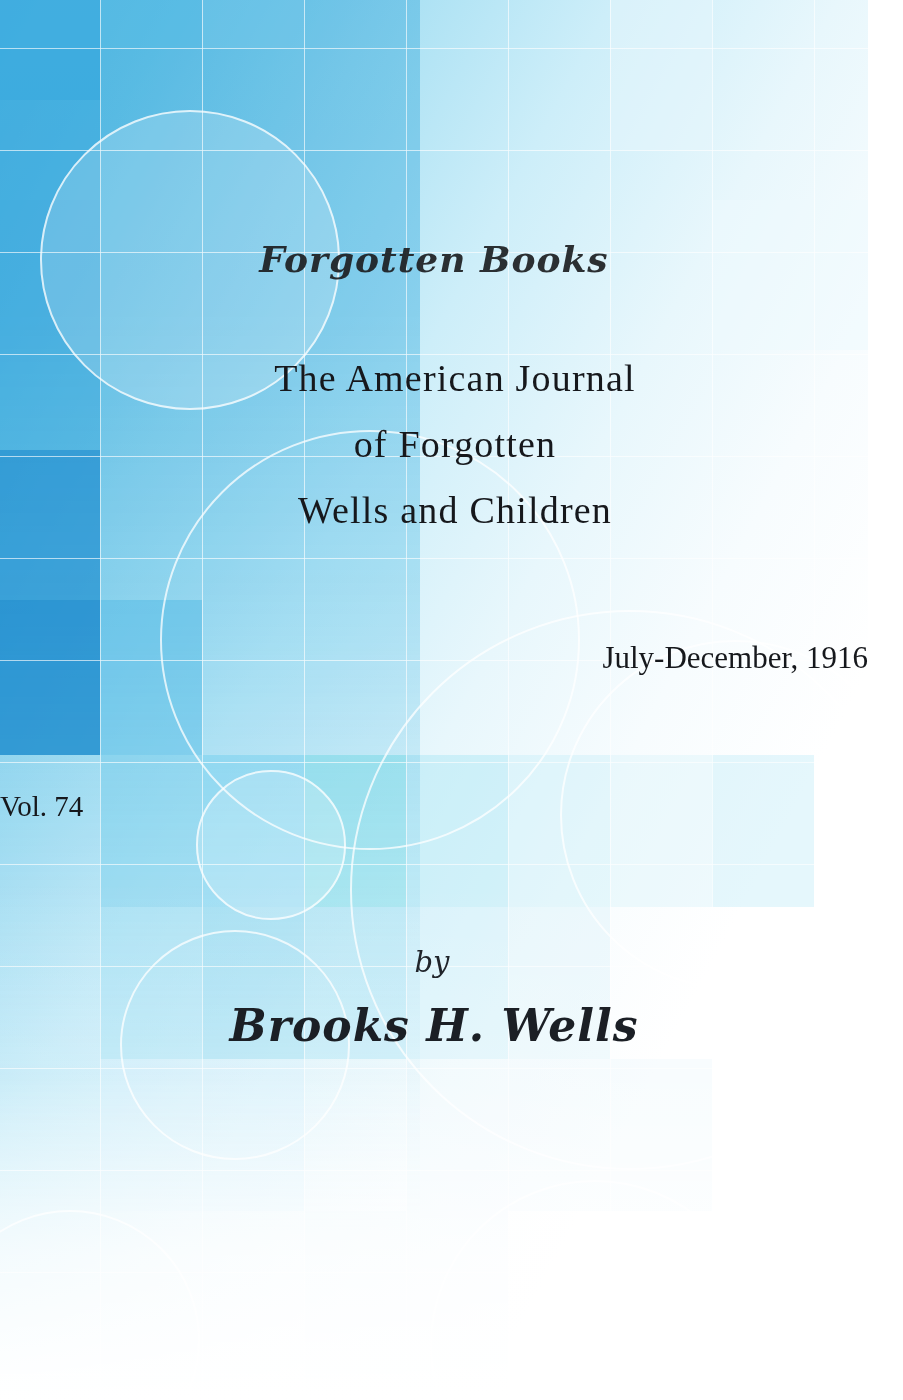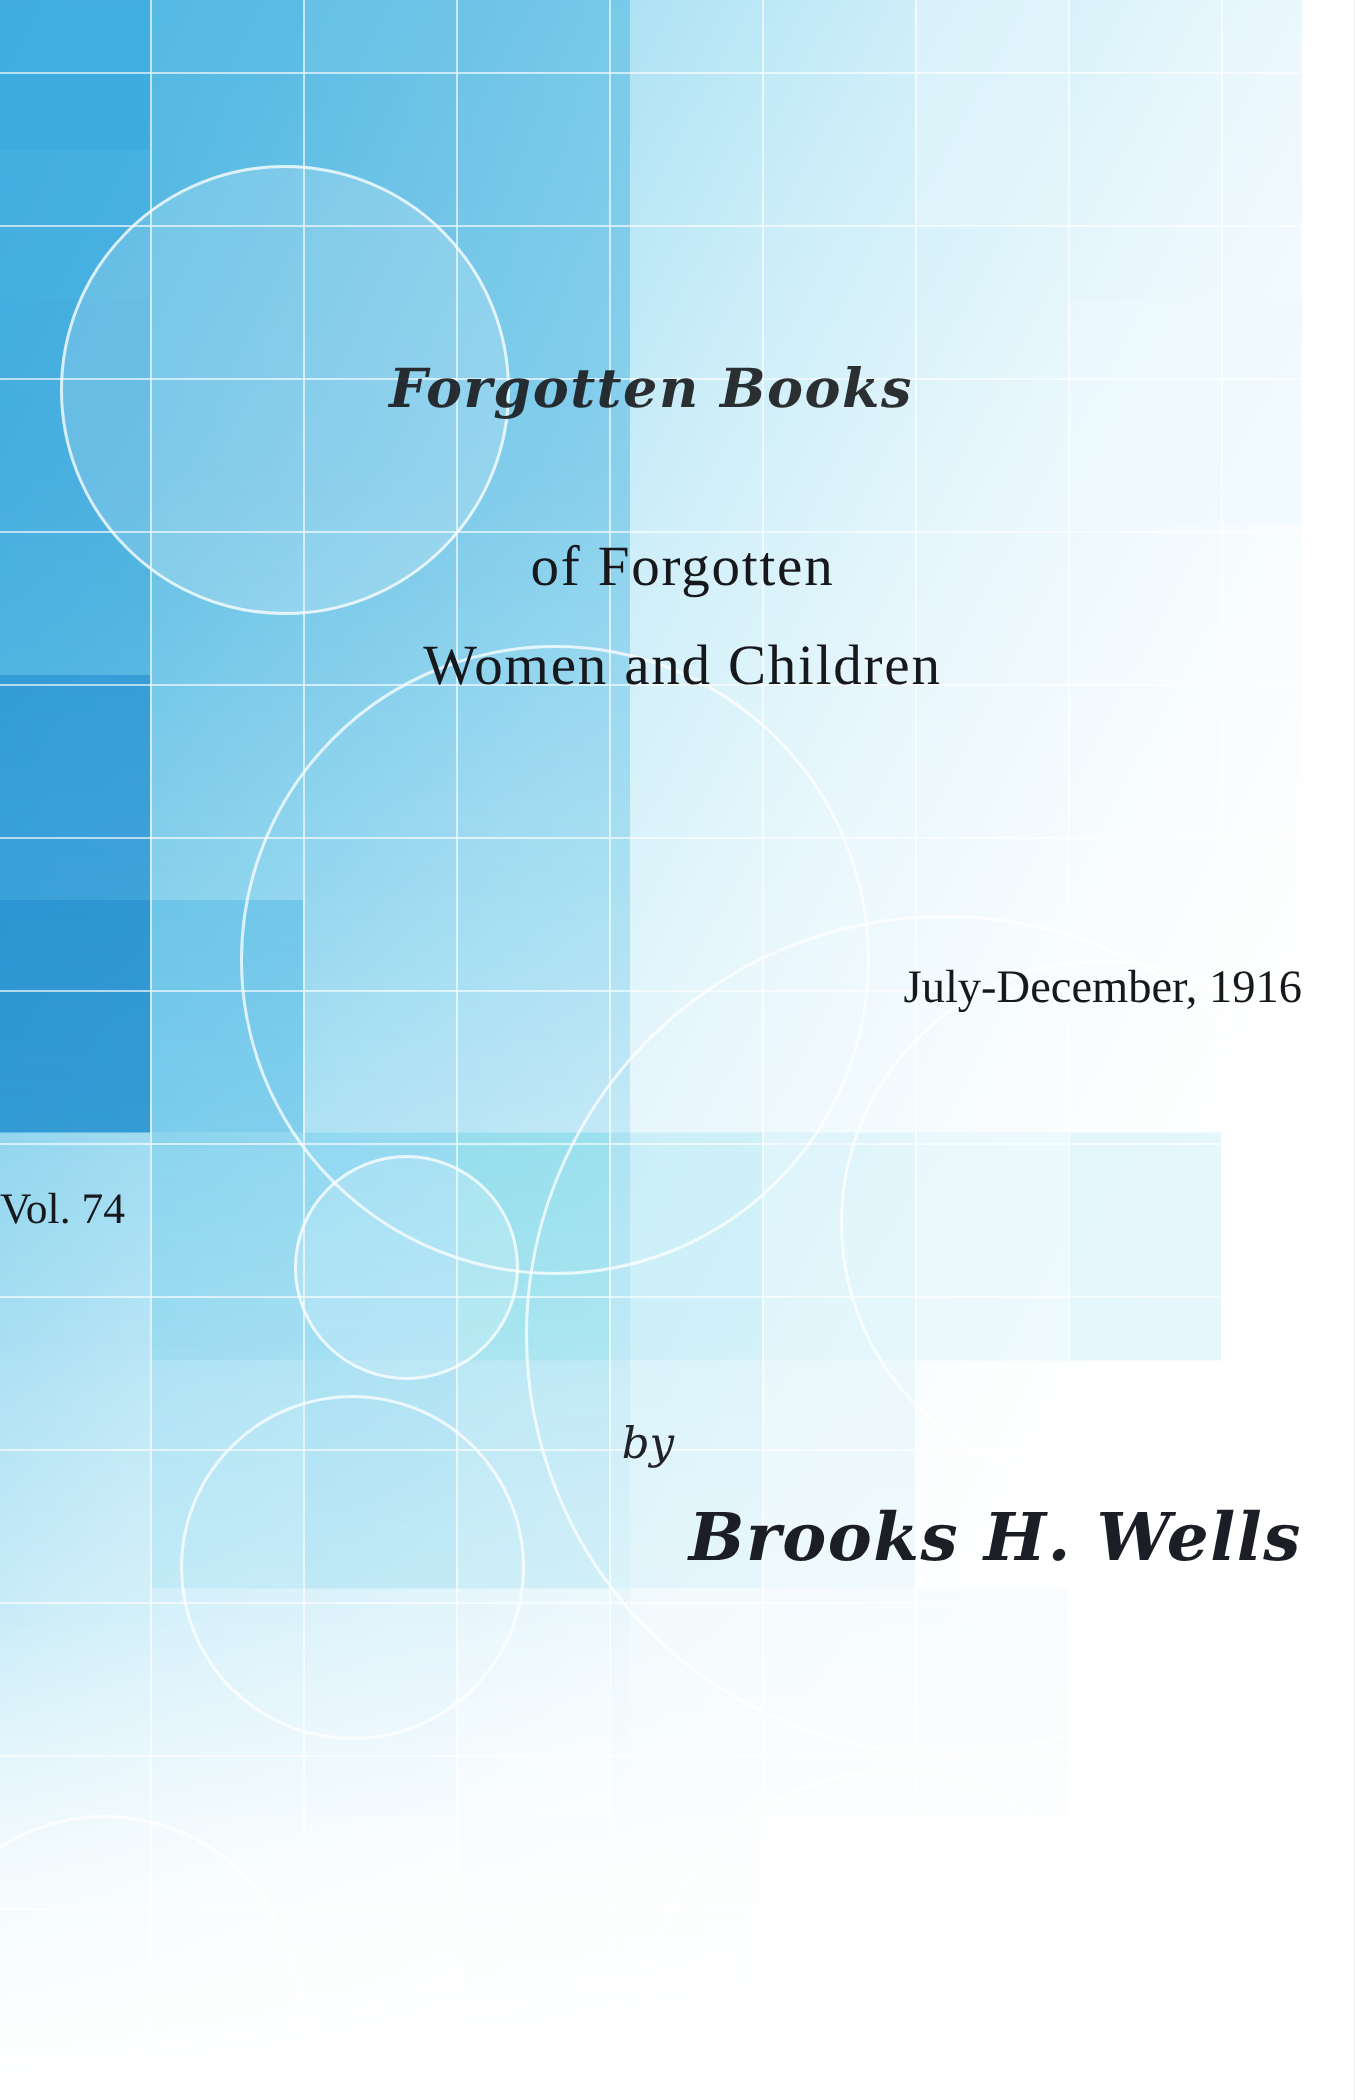--- a/index.html
+++ b/index.html
@@ -149,21 +149,21 @@
     font-family: "DejaVu Serif", serif;
     font-style: italic;
     font-weight: 400;
     font-size: 29px;
     color: #20242a;
   }
   .author {
     position: absolute;
     top: 1000px;
     left: 0; right: 0;
-    text-align: right;
+    text-align: center;
     font-family: "DejaVu Serif", serif;
     font-style: italic;
     font-weight: 700;
     font-size: 44px;
     letter-spacing: 1px;
     color: #1b1f25;
   }
 </style>
 </head>
 <body>
@@ -211,22 +211,23 @@
   <div class="circ" style="left:430px;top:1180px;width:330px;height:330px;"></div>
   <div class="circ" style="left:-60px;top:1210px;width:260px;height:260px;"></div>
 
   <div class="gridlines"></div>
   <div class="bg-bottom-wash"></div>
 
   <div class="content">
     <div class="publisher">Forgotten Books</div>
 
     <div class="title">
+      <div class="sc">The American Journal</div>
       <div class="sc">of Forgotten</div>
-      <div class="sc">Women and Children</div>
+      <div class="sc">Wells and Children</div>
     </div>
 
     <div class="subtitle">July-December, 1916</div>
     <div class="volume">Vol. 74</div>
     <div class="byline">by</div>
     <div class="author">Brooks H. Wells</div>
   </div>
 </div>
 
 </body></html>

